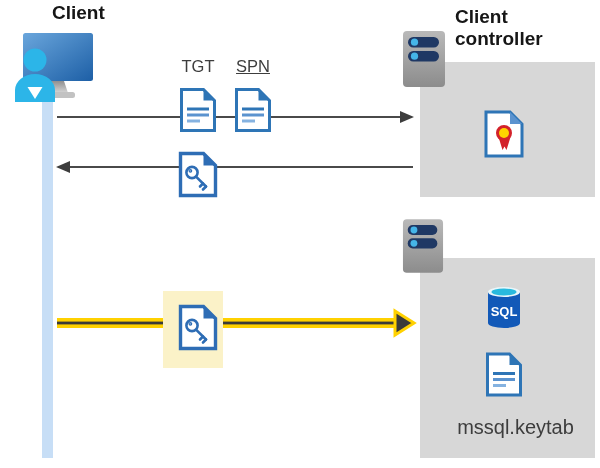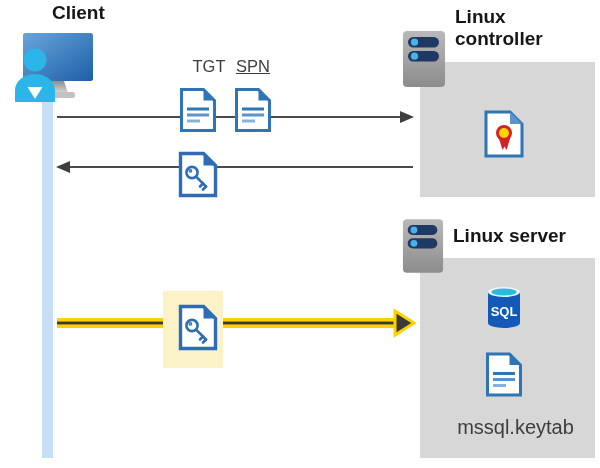--- a/index.html
+++ b/index.html
@@ -58,21 +58,21 @@
     <rect x="11" y="3" width="70" height="48" rx="2.5" fill="url(#gradMon)"></rect>
     <polygon points="37,51 52,51 56,63 33,63" fill="url(#gradStand)"></polygon>
     <rect x="30" y="62" width="33" height="6" rx="2.5" fill="#c2c2c2"></rect>
     <g>
       <circle cx="23" cy="30" r="11.5" fill="#2cb5e8"></circle>
       <path d="M3,72 v-12 a20,16 0 0 1 40,0 v12 z" fill="#2cb5e8"></path>
       <polygon points="15.5,57 30.5,57 23,69" fill="#ffffff"></polygon>
     </g>
   </svg>
 
-  <div class="abs tick-label" style="left:178px;top:57px;width:40px;margin-left:11px;">TGT</div>
+  <div class="abs tick-label" style="left:178px;top:57px;width:40px;">TGT</div>
   <div class="abs tick-label" style="left:233px;top:57px;width:40px;text-decoration:underline;">SPN</div>
 
   <svg class="abs" style="left:179px;top:87px;" width="38" height="46" viewBox="0 0 38 46">
     <path d="M2.5,2.5 h22 l11,11 v30 h-33 z" fill="#ffffff" stroke="#2e75b6" stroke-width="3"></path>
     <polygon points="24.5,2.5 35.5,13.5 24.5,13.5" fill="#2e75b6"></polygon>
     <line x1="8" y1="22" x2="30" y2="22" stroke="#2e75b6" stroke-width="3"></line>
     <line x1="8" y1="28" x2="30" y2="28" stroke="#5b93cf" stroke-width="3"></line>
     <line x1="8" y1="34" x2="21" y2="34" stroke="#85b2e0" stroke-width="3"></line>
   </svg>
 
@@ -90,21 +90,21 @@
     <g stroke="#2e6db5" stroke-width="2.6" fill="none" stroke-linecap="round">
       <circle cx="14" cy="21.5" r="5.6"></circle>
       <circle cx="12.4" cy="19.8" r="0.6" fill="#2e6db5"></circle>
       <line x1="18.3" y1="25.8" x2="28" y2="35.5"></line>
       <line x1="25" y1="32.5" x2="22" y2="35.5"></line>
       <line x1="28" y1="35.5" x2="25" y2="38.5"></line>
     </g>
   </svg>
 
   <div class="abs gray-box" style="left:420px;top:62px;width:175px;height:135px;"></div>
-  <div class="abs title" style="left:455px;top:6px;width:122px;">Linux controller</div>
+  <div class="abs title" style="left:455px;top:6px;width:122px;">Client controller</div>
 
   <svg class="abs" style="left:402px;top:30px;" width="44" height="58" viewBox="0 0 44 58">
     <defs>
       <linearGradient id="gradSrv1" x1="0" y1="0" x2="0" y2="1">
         <stop offset="0" stop-color="#b9b9b9"></stop>
           <stop offset="1" stop-color="#8c8c8c"></stop>
       </linearGradient>
     </defs>
     <rect x="1" y="1" width="42" height="56" rx="4" fill="url(#gradSrv1)"></rect>
     <rect x="6" y="7" width="31" height="10.5" rx="5.25" fill="#1f3864"></rect>
@@ -115,21 +115,20 @@
 
   <svg class="abs" style="left:483px;top:109px;" width="42" height="50" viewBox="0 0 42 50">
     <path d="M3,3 h24 l12,12 v32 h-36 z" fill="#ffffff" stroke="#2e75b6" stroke-width="3"></path>
     <polygon points="27,3 39,15 27,15" fill="#5b93cf"></polygon>
     <polygon points="15.5,28 19.5,41 21.5,37.5 23.5,41 27.5,28" fill="#d3222a"></polygon>
     <circle cx="21" cy="24" r="8" fill="#d3222a"></circle>
     <circle cx="21" cy="24" r="5" fill="#ffd400"></circle>
   </svg>
 
   <div class="abs gray-box" style="left:420px;top:258px;width:175px;height:200px;"></div>
-  <div class="abs title" style="left:453px;top:225px;width:140px;">Linux server</div>
 
   <svg class="abs" style="left:402px;top:218px;" width="42" height="56" viewBox="0 0 44 58">
     <defs>
       <linearGradient id="gradSrv2" x1="0" y1="0" x2="0" y2="1">
         <stop offset="0" stop-color="#b9b9b9"></stop>
           <stop offset="1" stop-color="#8c8c8c"></stop>
       </linearGradient>
     </defs>
     <rect x="1" y="1" width="42" height="56" rx="4" fill="url(#gradSrv2)"></rect>
     <rect x="6" y="7" width="31" height="10.5" rx="5.25" fill="#1f3864"></rect>

